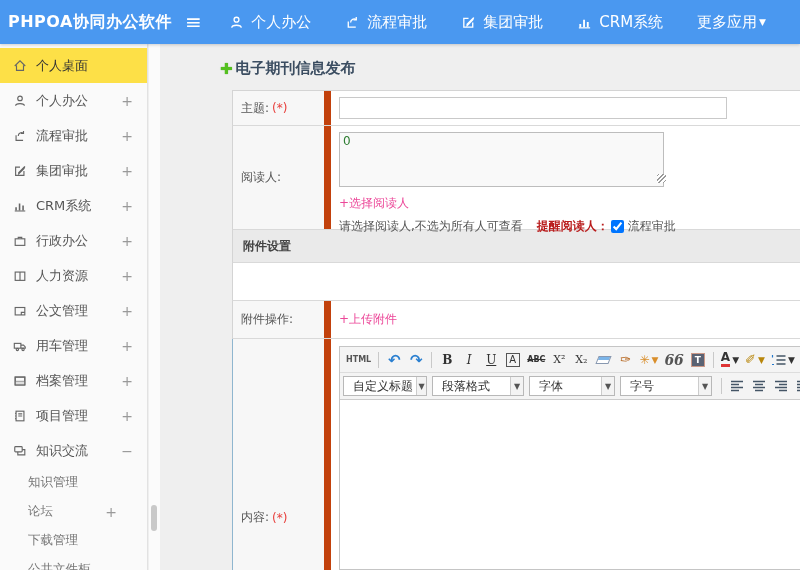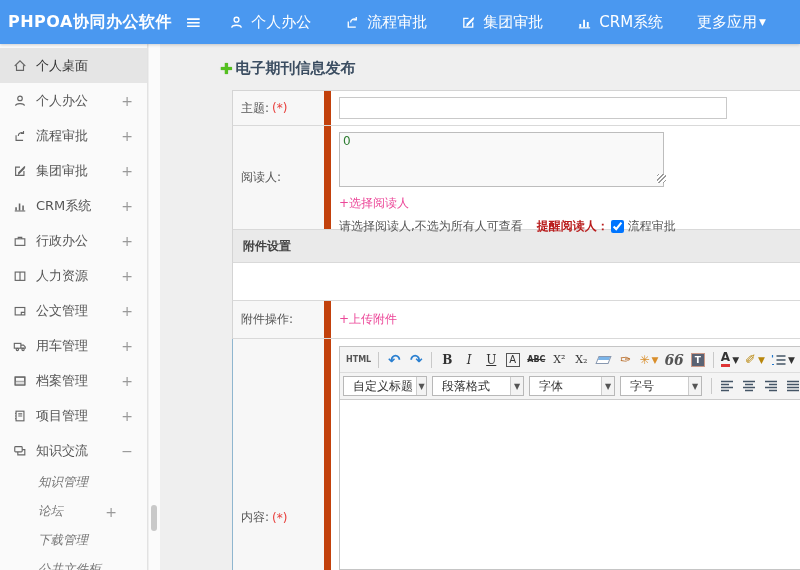--- a/index.html
+++ b/index.html
@@ -12,25 +12,25 @@
   .logo { font-size:16px; font-weight:bold; padding-left:8px; width:196px; letter-spacing:.5px; }
   .hamburger { font-size:20px; width:40px; text-align:center; cursor:pointer; margin-right:18px; }
   .topnav { display:flex; align-items:center; }
   .topnav-item { display:flex; align-items:center; margin-right:34px; font-size:15px; cursor:pointer; white-space:nowrap; }
   .topnav-item svg { margin-right:7px; }
   .caret { font-size:9px; margin-left:2px; }
 
   
   .sidebar { position:absolute; left:0; top:44px; width:148px; height:526px; background:#fafafa; border-right:1px solid #e2e2e2; padding-top:4px; overflow:hidden; }
   .side-item { height:35px; display:flex; align-items:center; padding:0 14px 0 13px; color:#555; font-size:13px; cursor:pointer; }
-  .side-item.active { background:#e5e5e5; color:#333; }
+  .side-item.active { background:#fde047; color:#333; }
   .side-item svg { margin-right:9px; flex:0 0 auto; }
   .side-label { flex:1; white-space:nowrap; overflow:hidden; }
   .expand { color:#999; font-size:14px; width:12px; text-align:center; }
-  .side-sub { height:29px; display:flex; align-items:center; padding:0 30px 0 38px; color:#777; font-size:12.5px; cursor:pointer;font-style:italic; }
+  .side-sub { height:29px; display:flex; align-items:center; padding:0 30px 0 28px; color:#777; font-size:12.5px; cursor:pointer; }
   .gutter { position:absolute; left:149px; top:44px; width:11px; height:526px; background:#fbfbfb; }
   .scroll-thumb { position:absolute; left:151px; top:505px; width:6px; height:26px; background:#c9c9c9; border-radius:3px; }
 
   
   .main { position:absolute; left:160px; top:44px; width:640px; height:526px; background:#efefef; overflow:hidden; }
   .page-title { display:flex; align-items:center; margin:15px 0 12px 60px; }
   .plus-ico { color:#54c01f; font-size:15px; font-weight:bold; margin-right:3px; text-shadow:0 0 1px #3a9a12; }
   .title-text { font-size:15px; font-weight:bold; color:#3b4d61; }
 
   .form-table { margin-left:72px; width:700px; background:#fff; border-top:1px solid #d4d4d4; }
@@ -362,21 +362,21 @@
                 <span class="sel-caret">▼</span>
               </span>
               <span class="tb-select" style="width:92px">
                 <span>段落格式</span>
                 <span class="sel-caret">▼</span>
               </span>
               <span class="tb-select" style="width:86px">
                 <span>字体</span>
                 <span class="sel-caret">▼</span>
               </span>
-              <span class="tb-select" style="width:82px">
+              <span class="tb-select" style="width:92px">
                 <span>字号</span>
                 <span class="sel-caret">▼</span>
               </span>
               <span class="tb-sep"></span>
               <span class="tb-btn">
                   <svg class="tbsvg" width="14" height="12" viewBox="0 0 14 12" stroke="#456" stroke-width="1.5">
                     <path d="M1 1.5h12M1 4.5h8M1 7.5h12M1 10.5h8"></path>
                   </svg>
                 </span>
               <span class="tb-btn">

